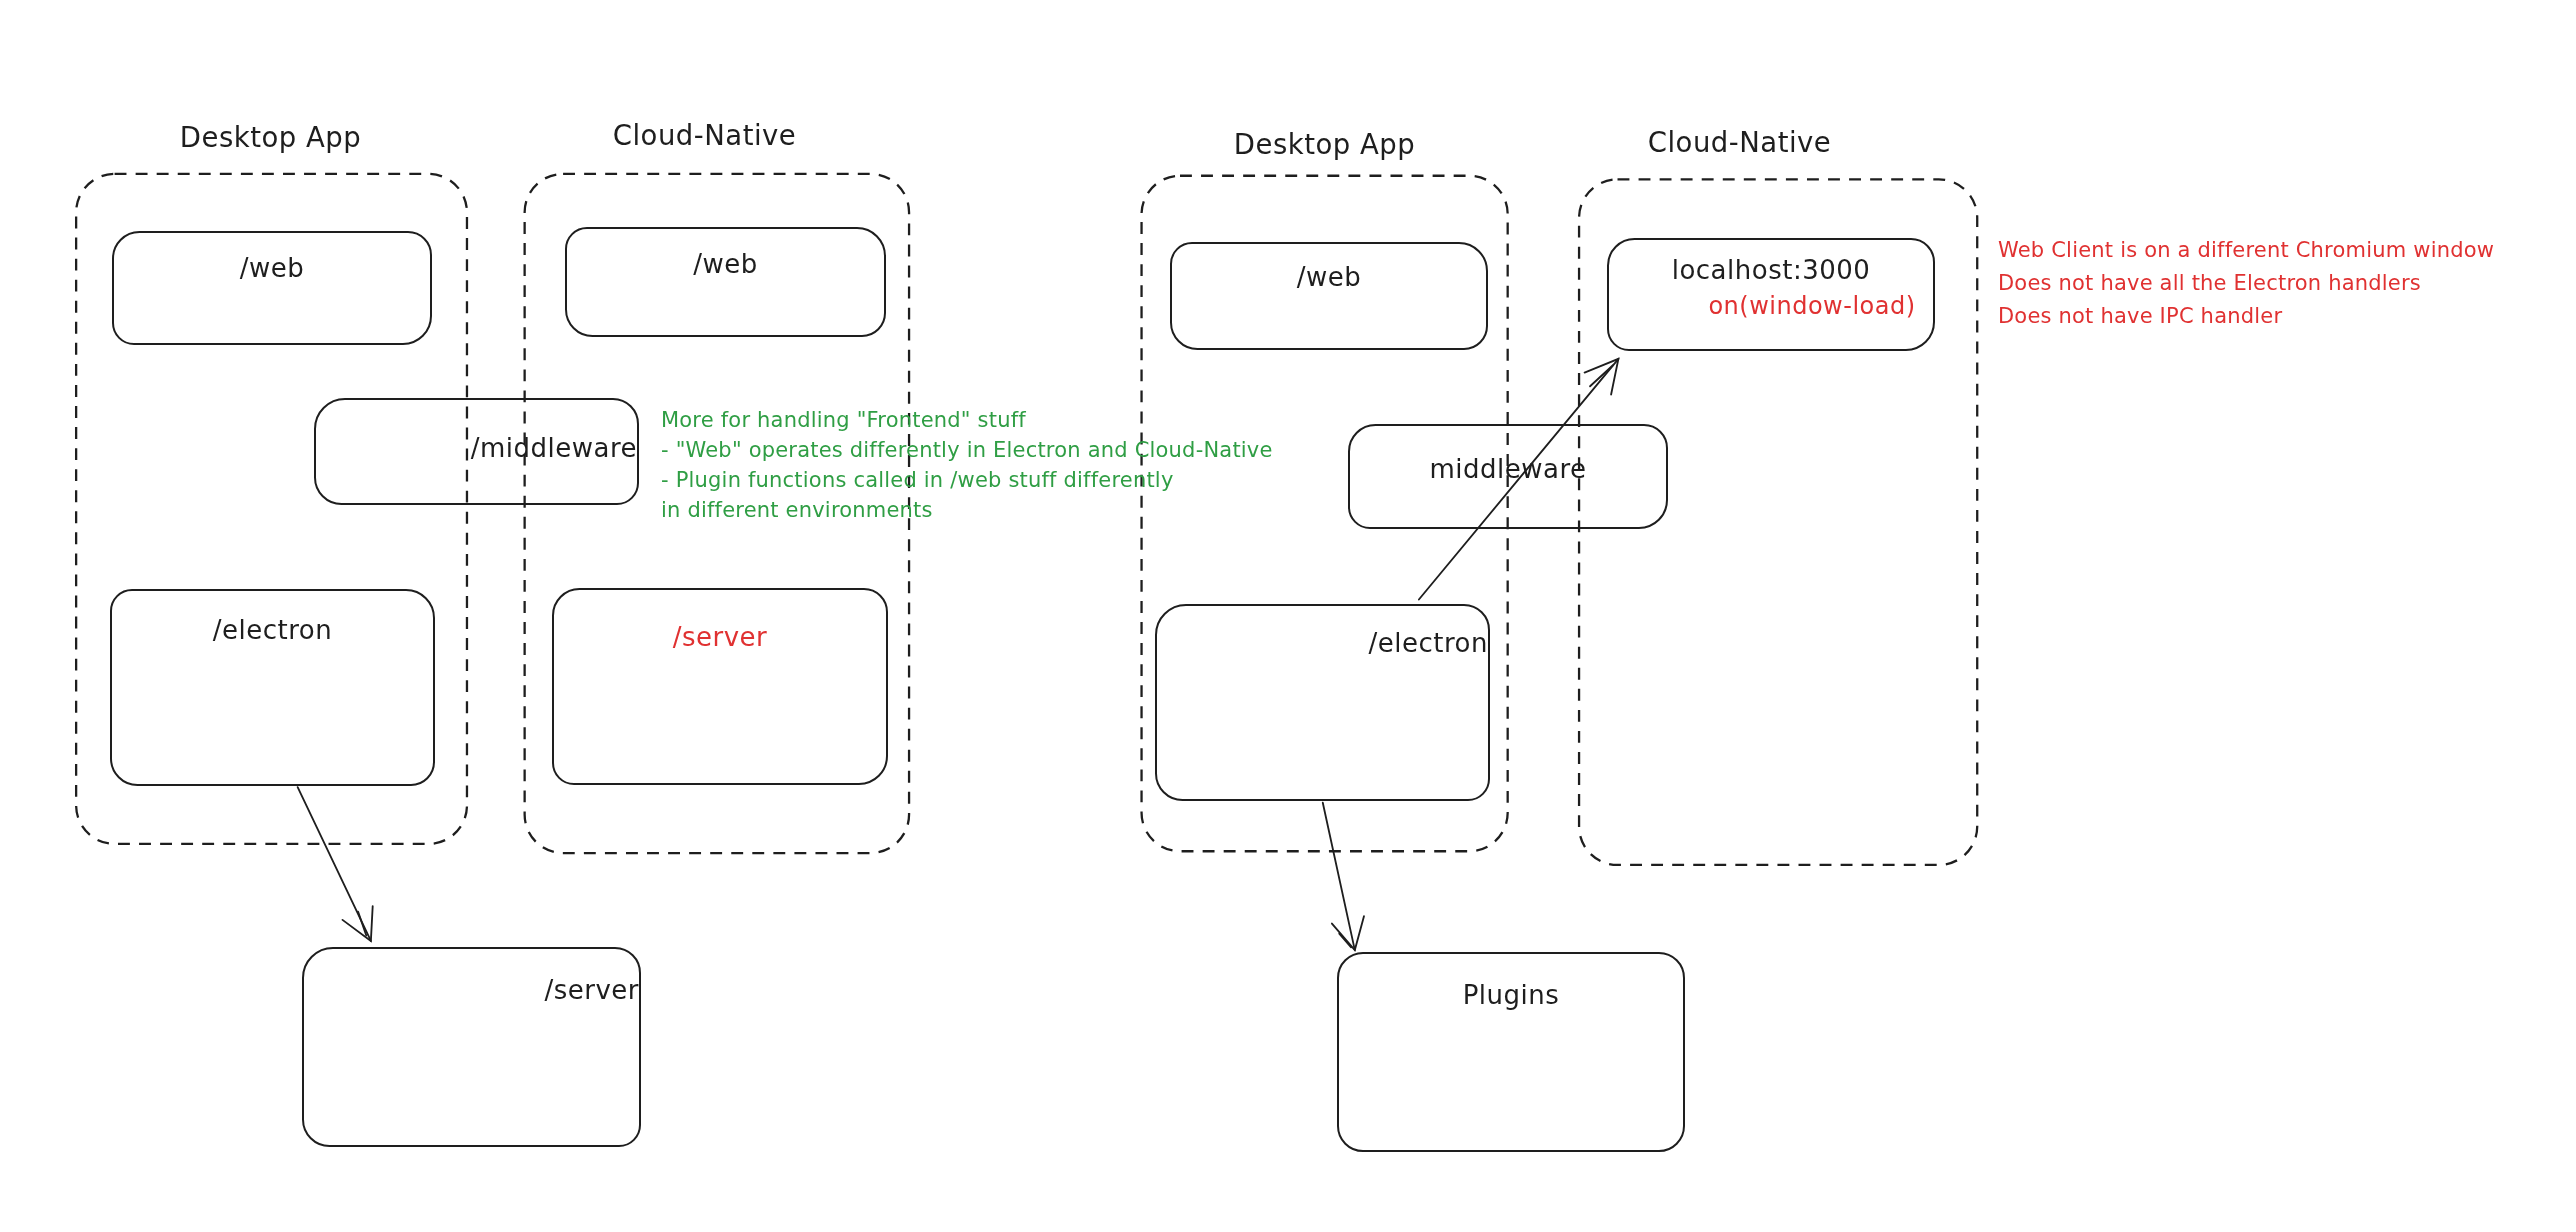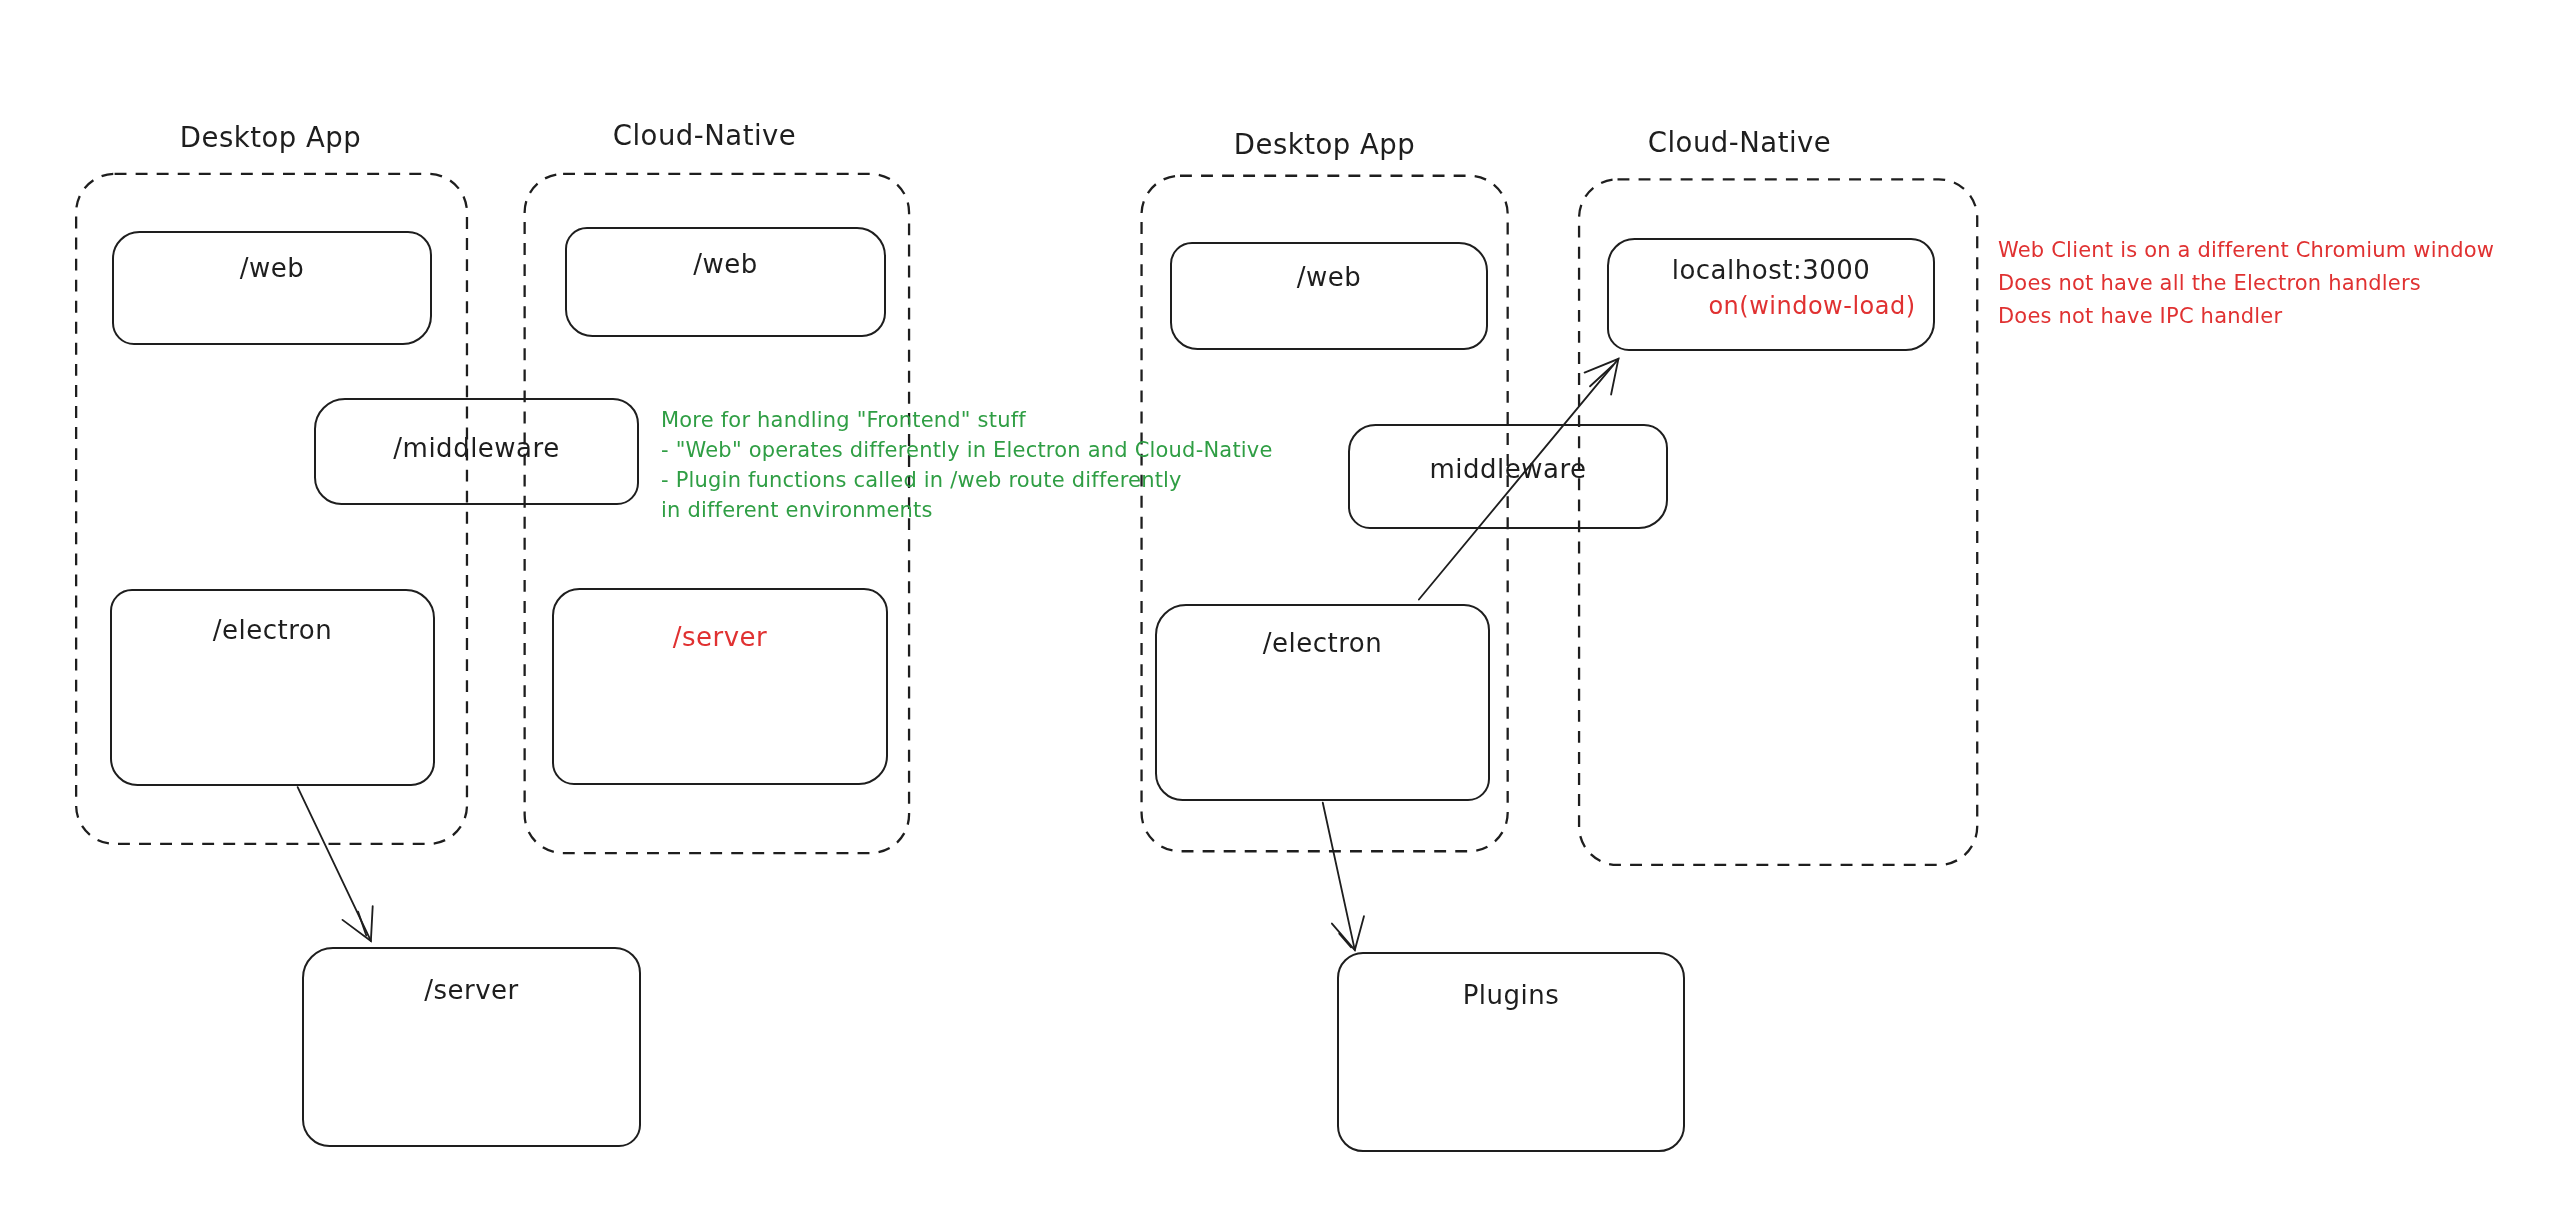--- a/index.html
+++ b/index.html
@@ -30,21 +30,21 @@
     border: 2.2px solid #1e1e1e;
     background: transparent;
     box-sizing: border-box;
     text-align: center;
     color: #1e1e1e;
     font-size: 26px;
     letter-spacing: 0.5px;
   }
   .r1 { border-radius: 27.5px 24px 29px 22px; }
   .r2 { border-radius: 22px 29px 24px 27.5px; }
-  .r3 { border-radius: 31px 26px 22px 27.5px; }
+  .r3 { border-radius: 31px 26px 22px 27.5px; text-align: right; }
   
   .group-label {
     position: absolute;
     width: 293px;
     text-align: center;
     font-size: 27.5px;
     color: #1e1e1e;
     letter-spacing: 0.5px;
   }
   .note {
@@ -146,21 +146,21 @@
     <span>localhost:3000</span>
     <span class="sub red-text">on(window-load)</span>
   </div>
   <div class="box r2" id="box-plg2">
     <span>Plugins</span>
   </div>
 
   <div class="note note-green" id="note-green">
     <div>More for handling "Frontend" stuff</div>
     <div>- "Web" operates differently in Electron and Cloud-Native</div>
-    <div>- Plugin functions called in /web route differently</div>
+    <div>- Plugin functions called in /web stuff differently</div>
     <div>in different environments</div>
   </div>
   <div class="note note-red" id="note-red">
     <div>Web Client is on a different Chromium window</div>
     <div>Does not have all the Electron handlers</div>
     <div>Does not have IPC handler</div>
   </div>
 
 </div>
 

